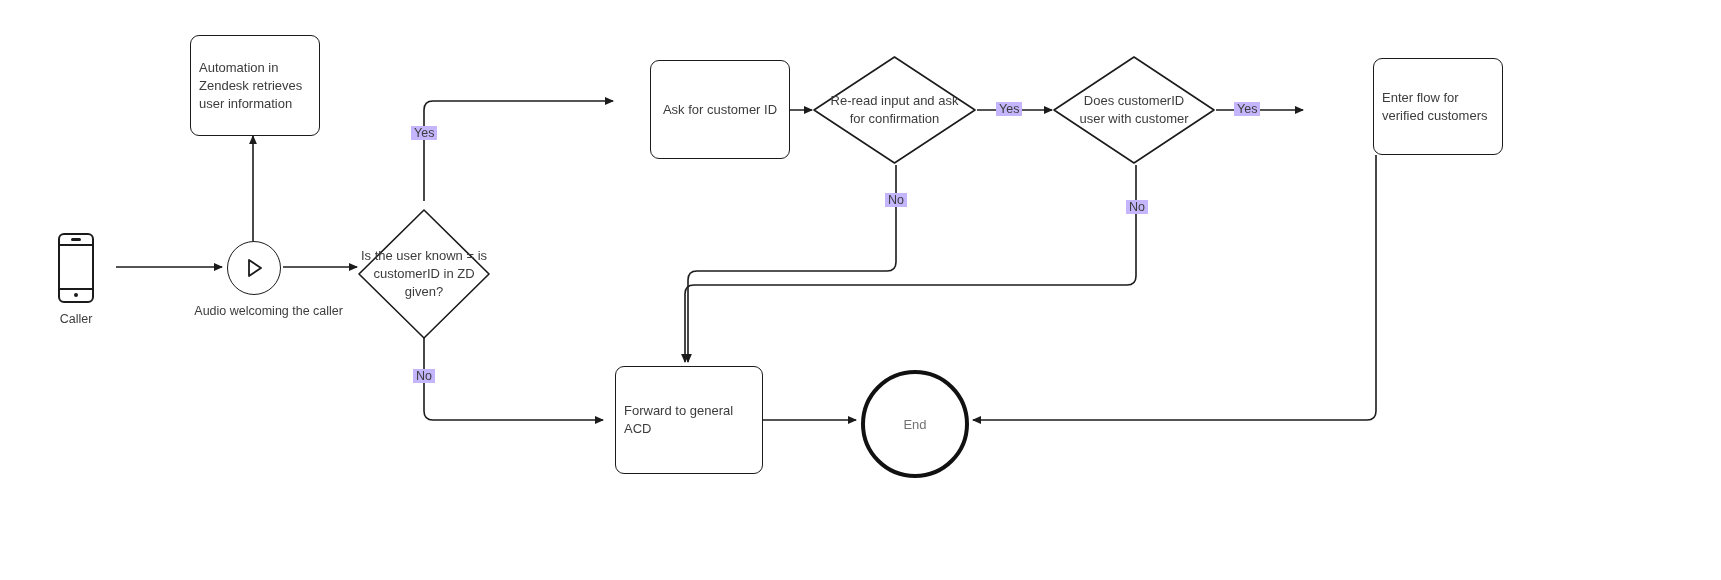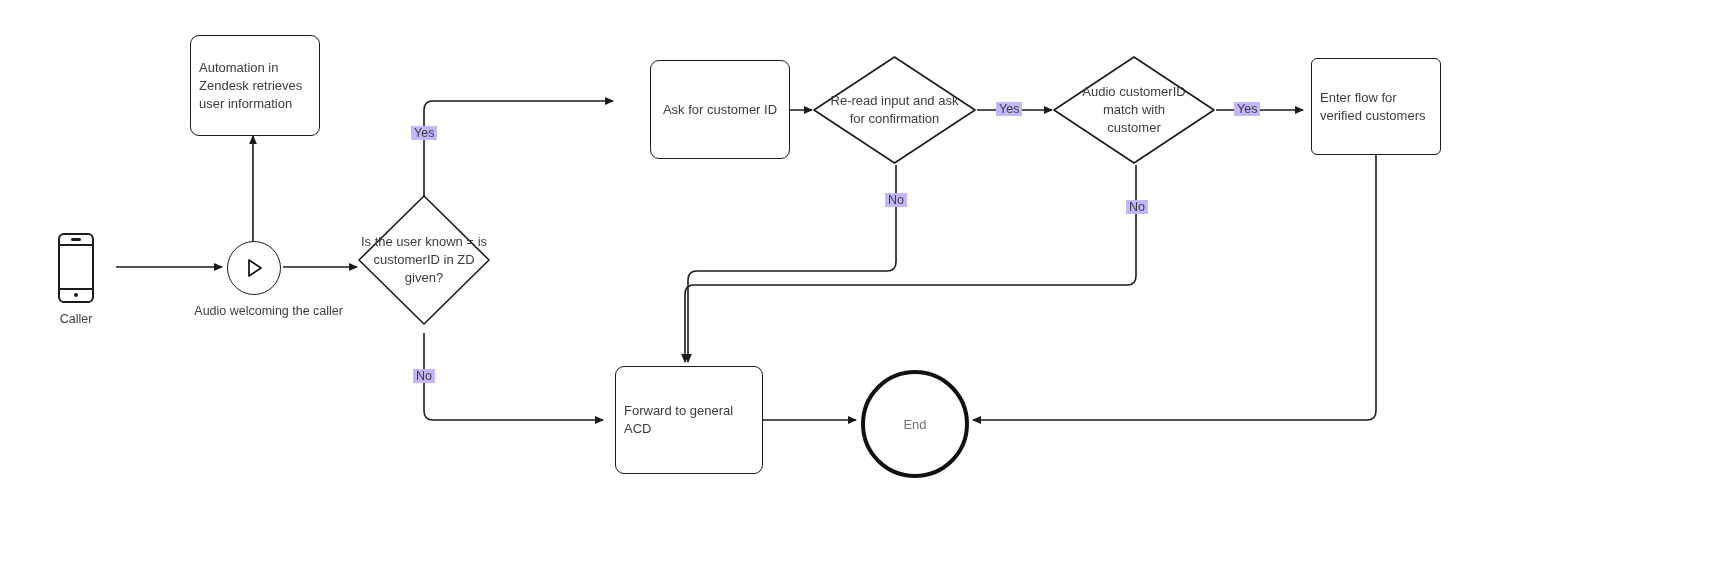--- a/index.html
+++ b/index.html
@@ -151,21 +151,21 @@
     <svg width="24" height="24" viewBox="0 0 24 24">
       <path d="M7,4 L19,12 L7,20 z" fill="none" stroke="#1b1b1b" stroke-width="1.8" stroke-linejoin="round"></path>
     </svg>
   </div>
   <div class="caption" style="left:143px; top:304px; width:200px;text-align:right;">Audio welcoming the caller</div>
 
   <div class="node proc" style="left:190px; top:35px; width:130px; height:101px;">
     <span>Automation in Zendesk retrieves user information</span>
   </div>
 
-  <div class="diamond-wrap" style="left:357px; top:194px; width:134px; height:132px;">
+  <div class="diamond-wrap" style="left:357px; top:208px; width:134px; height:132px;">
     <svg width="134" height="132" viewBox="0 0 134 132">
       <path d="M67,2 L132,66 L67,130 L2,66 z" fill="#ffffff" stroke="#1b1b1b" stroke-width="1.6" stroke-linejoin="round"></path>
     </svg>
     <div class="diamond-label">
       <span>Is the user known = is customerID in ZD given?</span>
     </div>
   </div>
   <div class="edge-label" style="left:411px; top:126px;">Yes</div>
   <div class="edge-label" style="left:413px; top:369px;">No</div>
 
@@ -182,27 +182,27 @@
     </div>
   </div>
   <div class="edge-label" style="left:996px; top:102px;">Yes</div>
   <div class="edge-label" style="left:885px; top:193px;">No</div>
 
   <div class="diamond-wrap" style="left:1052px; top:55px; width:164px; height:110px;">
     <svg width="164" height="110" viewBox="0 0 164 110">
       <path d="M82,2 L162,55 L82,108 L2,55 z" fill="#ffffff" stroke="#1b1b1b" stroke-width="1.6" stroke-linejoin="round"></path>
     </svg>
     <div class="diamond-label" style="padding:0 26px; box-sizing:border-box;">
-      <span>Audio customerID match with customer</span>
+      <span>Does customerID user with customer</span>
     </div>
   </div>
   <div class="edge-label" style="left:1234px; top:102px;">Yes</div>
   <div class="edge-label" style="left:1126px; top:200px;">No</div>
 
-  <div class="node proc" style="left:1311px; top:58px; width:130px; height:97px;border-radius:6px;">
+  <div class="node proc" style="left:1373px; top:58px; width:130px; height:97px;">
     <span>Enter flow for verified customers</span>
   </div>
 
   <div class="node proc" style="left:615px; top:366px; width:148px; height:108px;">
     <span>Forward to general ACD</span>
   </div>
 
   <div class="endnode" style="left:861px; top:370px; width:100px; height:100px;">
     <span>End</span>
   </div>

